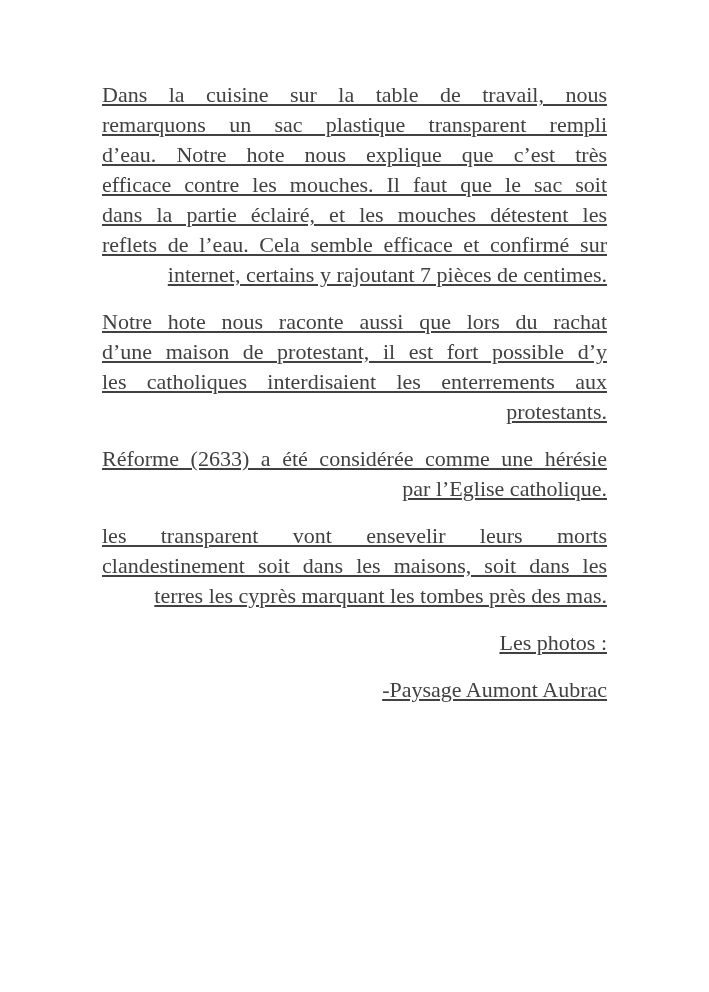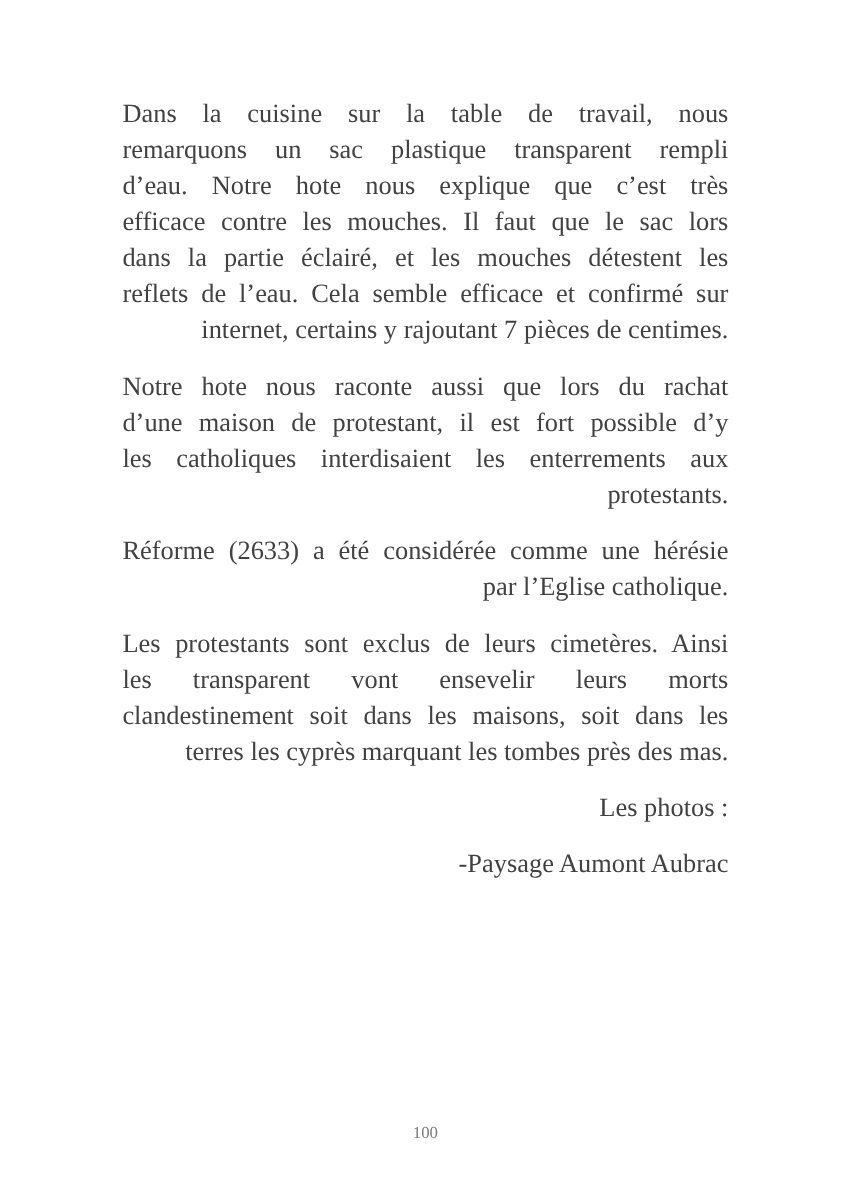--- a/index.html
+++ b/index.html
@@ -23,20 +23,21 @@
     position: absolute;
     left: 102px;
     top: 80px;
     width: 505px;
     font-size: 22px;
     line-height: 30px;
     color: #414141;
   }
   .para {
     margin: 0 0 17px 0;
+    text-decoration: underline;
   }
   .line {
     height: 30px;
     text-align: right;
     white-space: normal;
   }
   .line.j {
     text-align: justify;
     text-align-last: justify;
   }
@@ -53,42 +54,40 @@
 </style>
 </head>
 <body>
 
 <div class="page">
   <div class="text-block">
       <div class="para">
         <div class="line j">Dans la cuisine sur la table de travail, nous</div>
         <div class="line j">remarquons un sac plastique transparent rempli</div>
         <div class="line j">d’eau. Notre hote nous explique que c’est très</div>
-        <div class="line j">efficace contre les mouches. Il faut que le sac lors</div>
+        <div class="line j">efficace contre les mouches. Il faut que le sac soit</div>
         <div class="line j">dans la partie éclairé, et les mouches détestent les</div>
         <div class="line j">reflets de l’eau. Cela semble efficace et confirmé sur</div>
         <div class="line">internet, certains y rajoutant 7 pièces de centimes.</div>
       </div>
       <div class="para">
         <div class="line j">Notre hote nous raconte aussi que lors du rachat</div>
         <div class="line j">d’une maison de protestant, il est fort possible d’y</div>
         <div class="line j">les catholiques interdisaient les enterrements aux</div>
         <div class="line">protestants.</div>
       </div>
       <div class="para">
         <div class="line j">Réforme (2633)  a été considérée comme une hérésie</div>
         <div class="line">par l’Eglise catholique.</div>
       </div>
       <div class="para">
-        <div class="line j">Les protestants sont exclus de leurs cimetères. Ainsi</div>
         <div class="line j">les transparent vont ensevelir leurs morts</div>
         <div class="line j">clandestinement soit dans les maisons, soit dans les</div>
         <div class="line">terres les cyprès marquant les tombes près des mas.</div>
       </div>
       <div class="para">
         <div class="line">Les photos :</div>
       </div>
       <div class="para">
         <div class="line">-Paysage Aumont Aubrac</div>
       </div>
     </div>
-  <div class="page-number">100</div>
 </div>
 
 </body></html>

